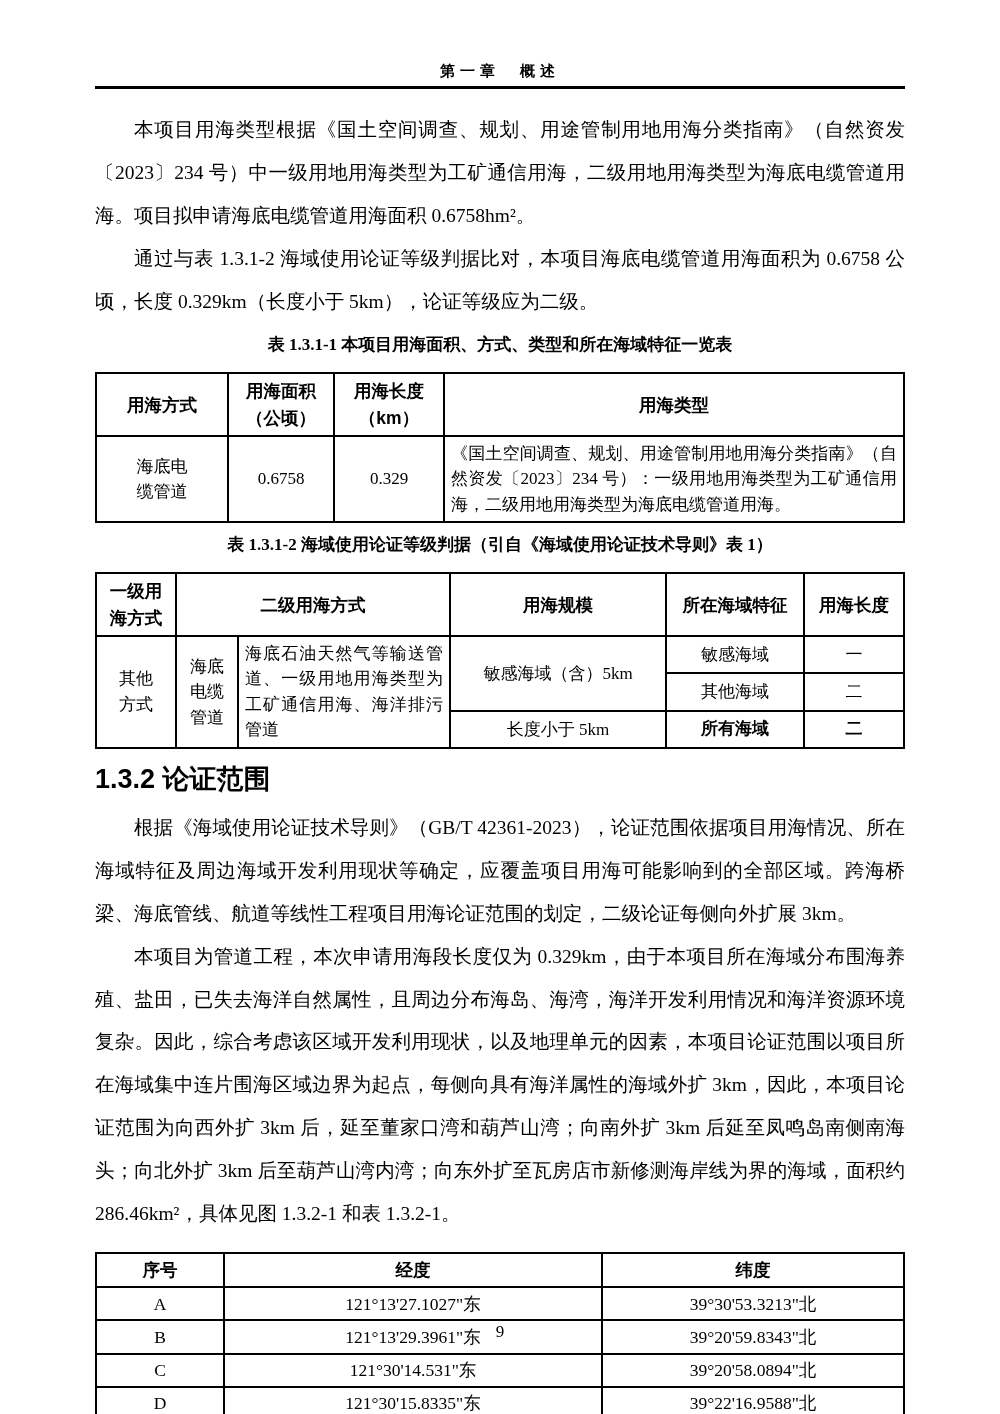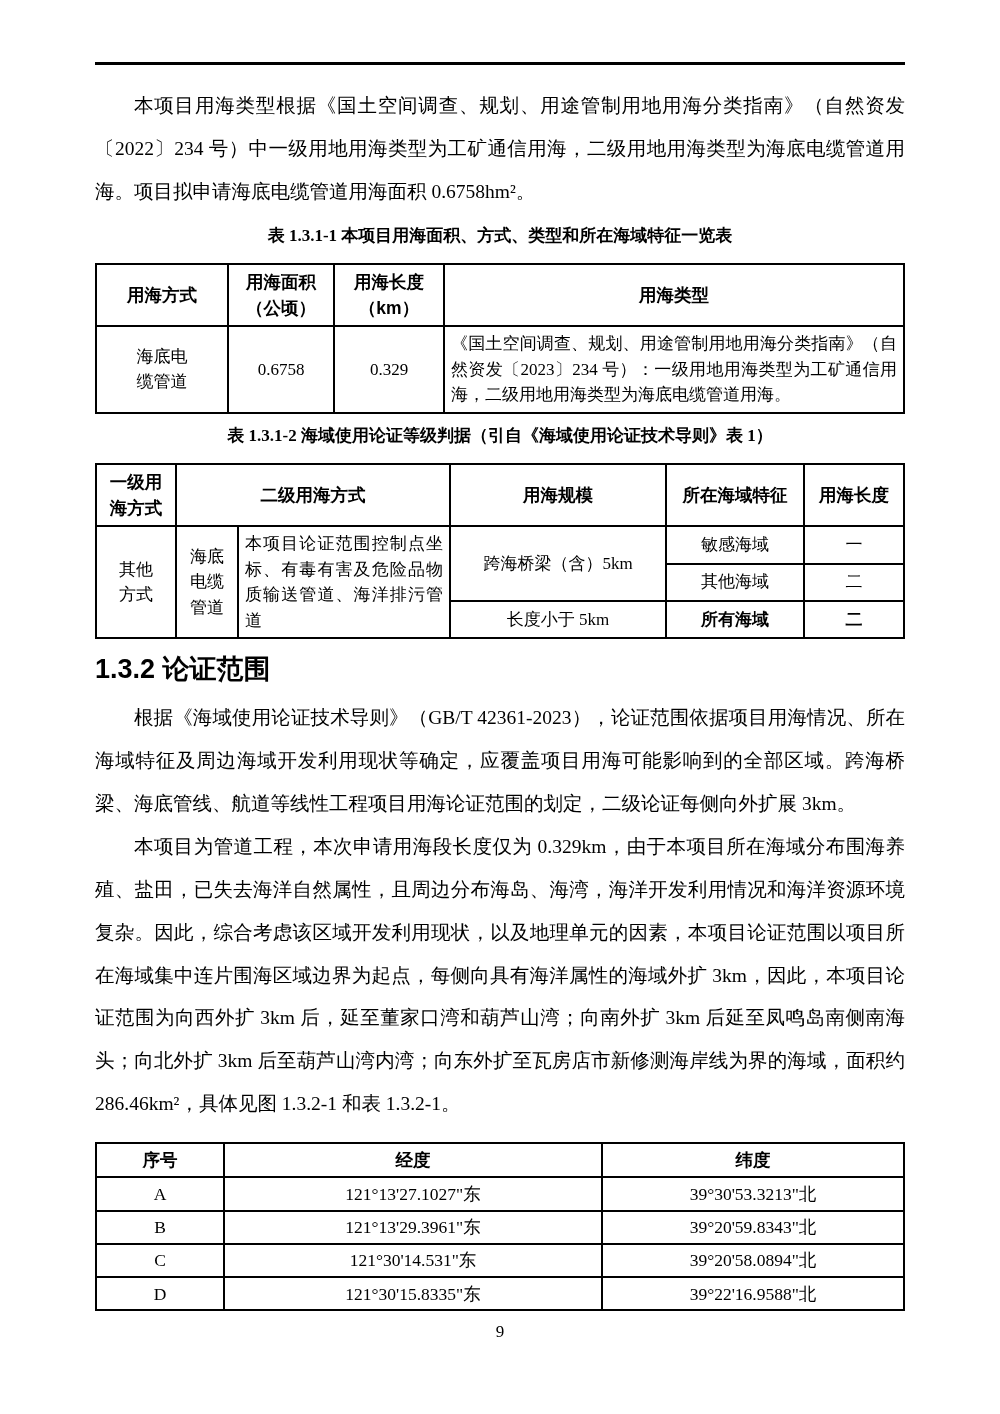--- a/index.html
+++ b/index.html
@@ -53,39 +53,41 @@
     padding: 4px 6px;
     white-space: pre-line;
     overflow: hidden;
   }
   th {
     font-family: "Liberation Sans", "DejaVu Sans", sans-serif;
     font-weight: bold;
     font-size: 17.5px;
   }
   td.justify { text-align: justify; }
-  td.bold { font-weight: bold; font-family: Liberation Serif, serif; }
+  td.bold { font-weight: bold; font-family: Liberation Mono, monospace; }
   .tbl-coords td { padding: 2.5px 6px; font-size: 17.5px; }
   .tbl-coords th { padding: 3px 6px; }
   .page-number {
     position: absolute;
     left: 0; right: 0;
     bottom: 72px;
     text-align: center;
     font-size: 17px;
   }
 </style>
 </head>
 <body>
 
 <div class="page">
 
+  <div class="chapter-header">第一章　概述</div>
   <div class="header-rule"></div>
 
-  <p class="para">本项目用海类型根据《国土空间调查、规划、用途管制用地用海分类指南》（自然资发〔2022〕234 号）中一级用地用海类型为工矿通信用海，二级用地用海类型为海底电缆管道用海。项目拟申请海底电缆管道用海面积 0.6758hm²。</p>
+  <p class="para">本项目用海类型根据《国土空间调查、规划、用途管制用地用海分类指南》（自然资发〔2023〕234 号）中一级用地用海类型为工矿通信用海，二级用地用海类型为海底电缆管道用海。项目拟申请海底电缆管道用海面积 0.6758hm²。</p>
+  <p class="para">通过与表 1.3.1-2 海域使用论证等级判据比对，本项目海底电缆管道用海面积为 0.6758 公顷，长度 0.329km（长度小于 5km），论证等级应为二级。</p>
 
   <div class="caption">表 1.3.1-1  本项目用海面积、方式、类型和所在海域特征一览表</div>
   <table class="tbl-sea-use">
     <colgroup>
       <col style="width:132px">
         <col style="width:106px">
         <col style="width:110px">
         <col>
     </colgroup>
     <tbody>
@@ -125,22 +127,22 @@
       <th>用海规模</th>
       <th>所在海域特征</th>
       <th>用海长度</th>
     </tr>
     <tr>
       <td rowspan="3">其他
 方式</td>
       <td rowspan="3">海底
 电缆
 管道</td>
-      <td rowspan="3" class="justify">本项目论证范围控制点坐标、有毒有害及危险品物质输送管道、海洋排污管道</td>
-      <td rowspan="2">跨海桥梁（含）5km</td>
+      <td rowspan="3" class="justify">海底石油天然气等输送管道、一级用地用海类型为工矿通信用海、海洋排污管道</td>
+      <td rowspan="2">敏感海域（含）5km</td>
       <td>敏感海域</td>
       <td>一</td>
     </tr>
     <tr>
       <td>其他海域</td>
       <td>二</td>
     </tr>
     <tr>
       <td>长度小于 5km</td>
       <td class="bold">所有海域</td>

